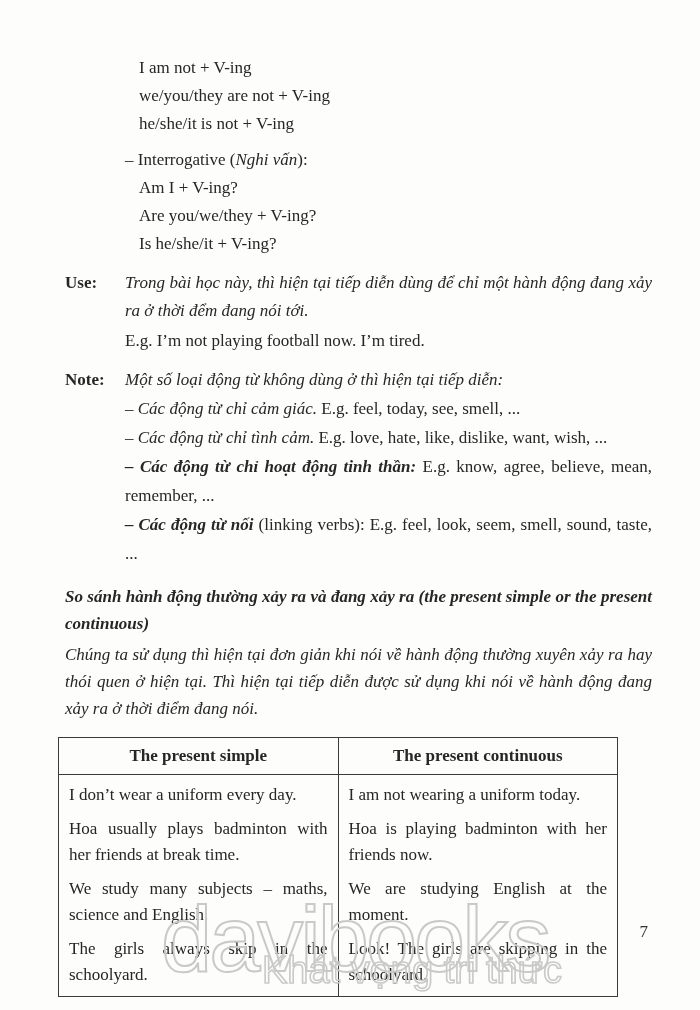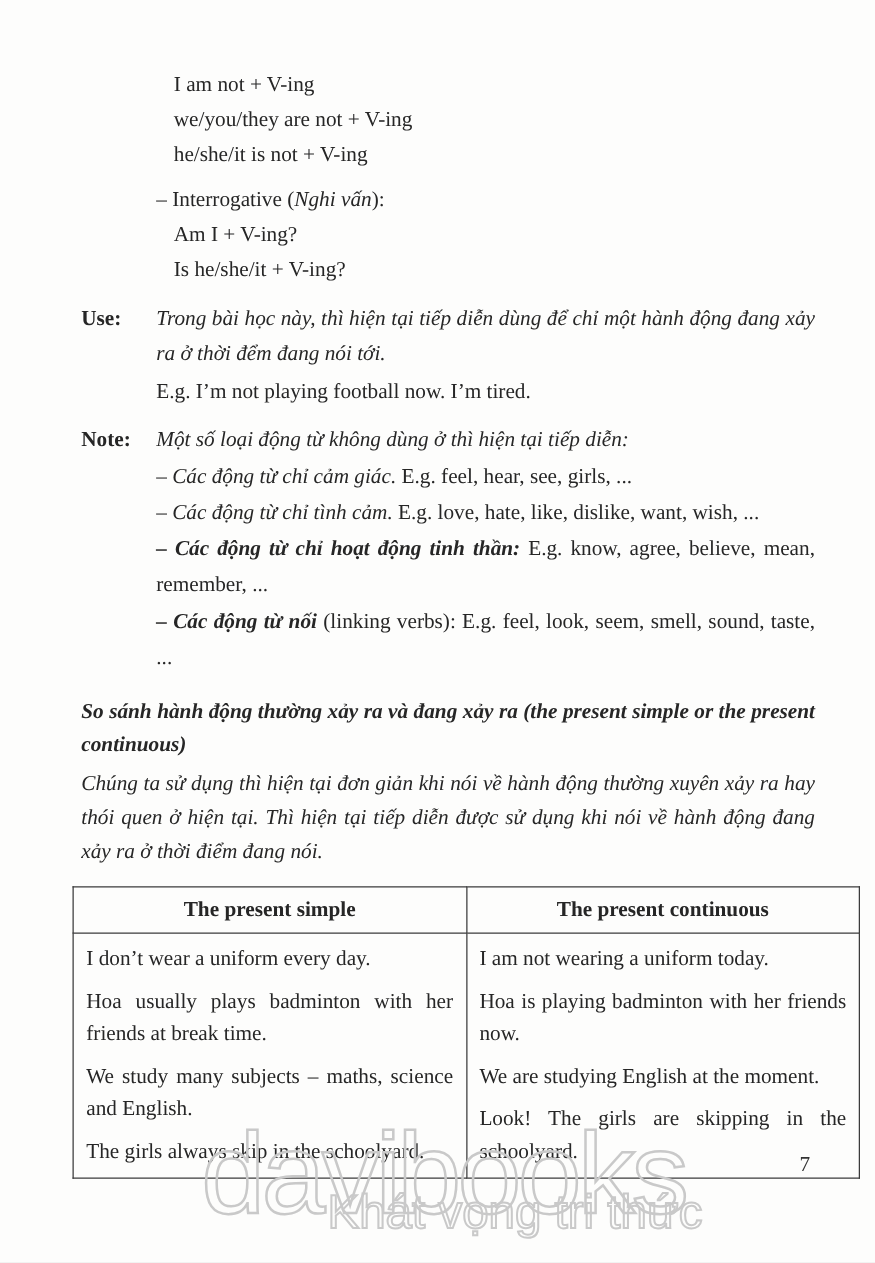--- a/index.html
+++ b/index.html
@@ -50,21 +50,21 @@
   }
   .compare-intro{
     margin-top:4px;
     font-style:italic;line-height:27px;
     text-align:justify;
   }
 
   
   .compare-table{
     margin:15px 0 0 -7px;
-    width:630px;
+    width:560px;
     border-collapse:collapse;
   }
   .compare-table th{
     border:1.7px solid var(--table-border);
     font-weight:bold;text-align:center;
     padding:8px 4px;font-size:17px;
   }
   .compare-table td{
     border:1.7px solid var(--table-border);
     width:50%;vertical-align:top;
@@ -110,39 +110,40 @@
       <div class="form-lines">
           <p class="">I am not + V-ing</p>
           <p class="">we/you/they are not + V-ing</p>
           <p class="">he/she/it is not + V-ing</p>
         </div>
     </div>
     <div class="form-group">
       <p class="form-head"><span class="s-n">– Interrogative (</span><span class="s-i">Nghi vấn</span><span class="s-n">):</span></p>
       <div class="form-lines">
           <p class="">Am I + V-ing?</p>
+          <p class="">Are you/we/they + V-ing?</p>
           <p class="">Is he/she/it + V-ing?</p>
         </div>
     </div>
   </section>
 
   <section class="labeled">
     <div class="section-label">Use:</div>
     <div class="section-body">
       <p class="vn-italic justify">Trong bài học này, thì hiện tại tiếp diễn dùng để chỉ một hành động đang xảy ra ở thời đểm đang nói tới.</p>
       <p class="example">E.g. I’m not playing football now. I’m tired.</p>
     </div>
   </section>
 
   <section class="labeled">
     <div class="section-label">Note:</div>
     <div class="section-body">
       <p class="vn-italic">Một số loại động từ không dùng ở thì hiện tại tiếp diễn:</p>
       <div class="note-items">
-          <p class="justify"><span class="s-i">– Các động từ chỉ cảm giác.</span><span class="s-n"> E.g. feel, hear, see, girls, ...</span></p>
+          <p class="justify"><span class="s-i">– Các động từ chỉ cảm giác.</span><span class="s-n"> E.g. feel, today, see, smell, ...</span></p>
           <p class="justify"><span class="s-i">– Các động từ chỉ tình cảm.</span><span class="s-n"> E.g. love, hate, like, dislike, want, wish, ...</span></p>
           <p class="justify"><span class="s-bi">– Các động từ chỉ hoạt động tinh thần:</span><span class="s-n"> E.g. know, agree, believe, mean, remember, ...</span></p>
           <p class="justify"><span class="s-bi">– Các động từ nối</span><span class="s-n"> (linking verbs): E.g. feel, look, seem, smell, sound, taste, ...</span></p>
         </div>
     </div>
   </section>
 
   <h2 class="compare-heading">So sánh hành động thường xảy ra và đang xảy ra (the present simple or the present continuous)</h2>
   <p class="compare-intro">Chúng ta sử dụng thì hiện tại đơn giản khi nói về hành động thường xuyên xảy ra hay thói quen ở hiện tại. Thì hiện tại tiếp diễn được sử dụng khi nói về hành động đang xảy ra ở thời điểm đang nói.</p>
 

